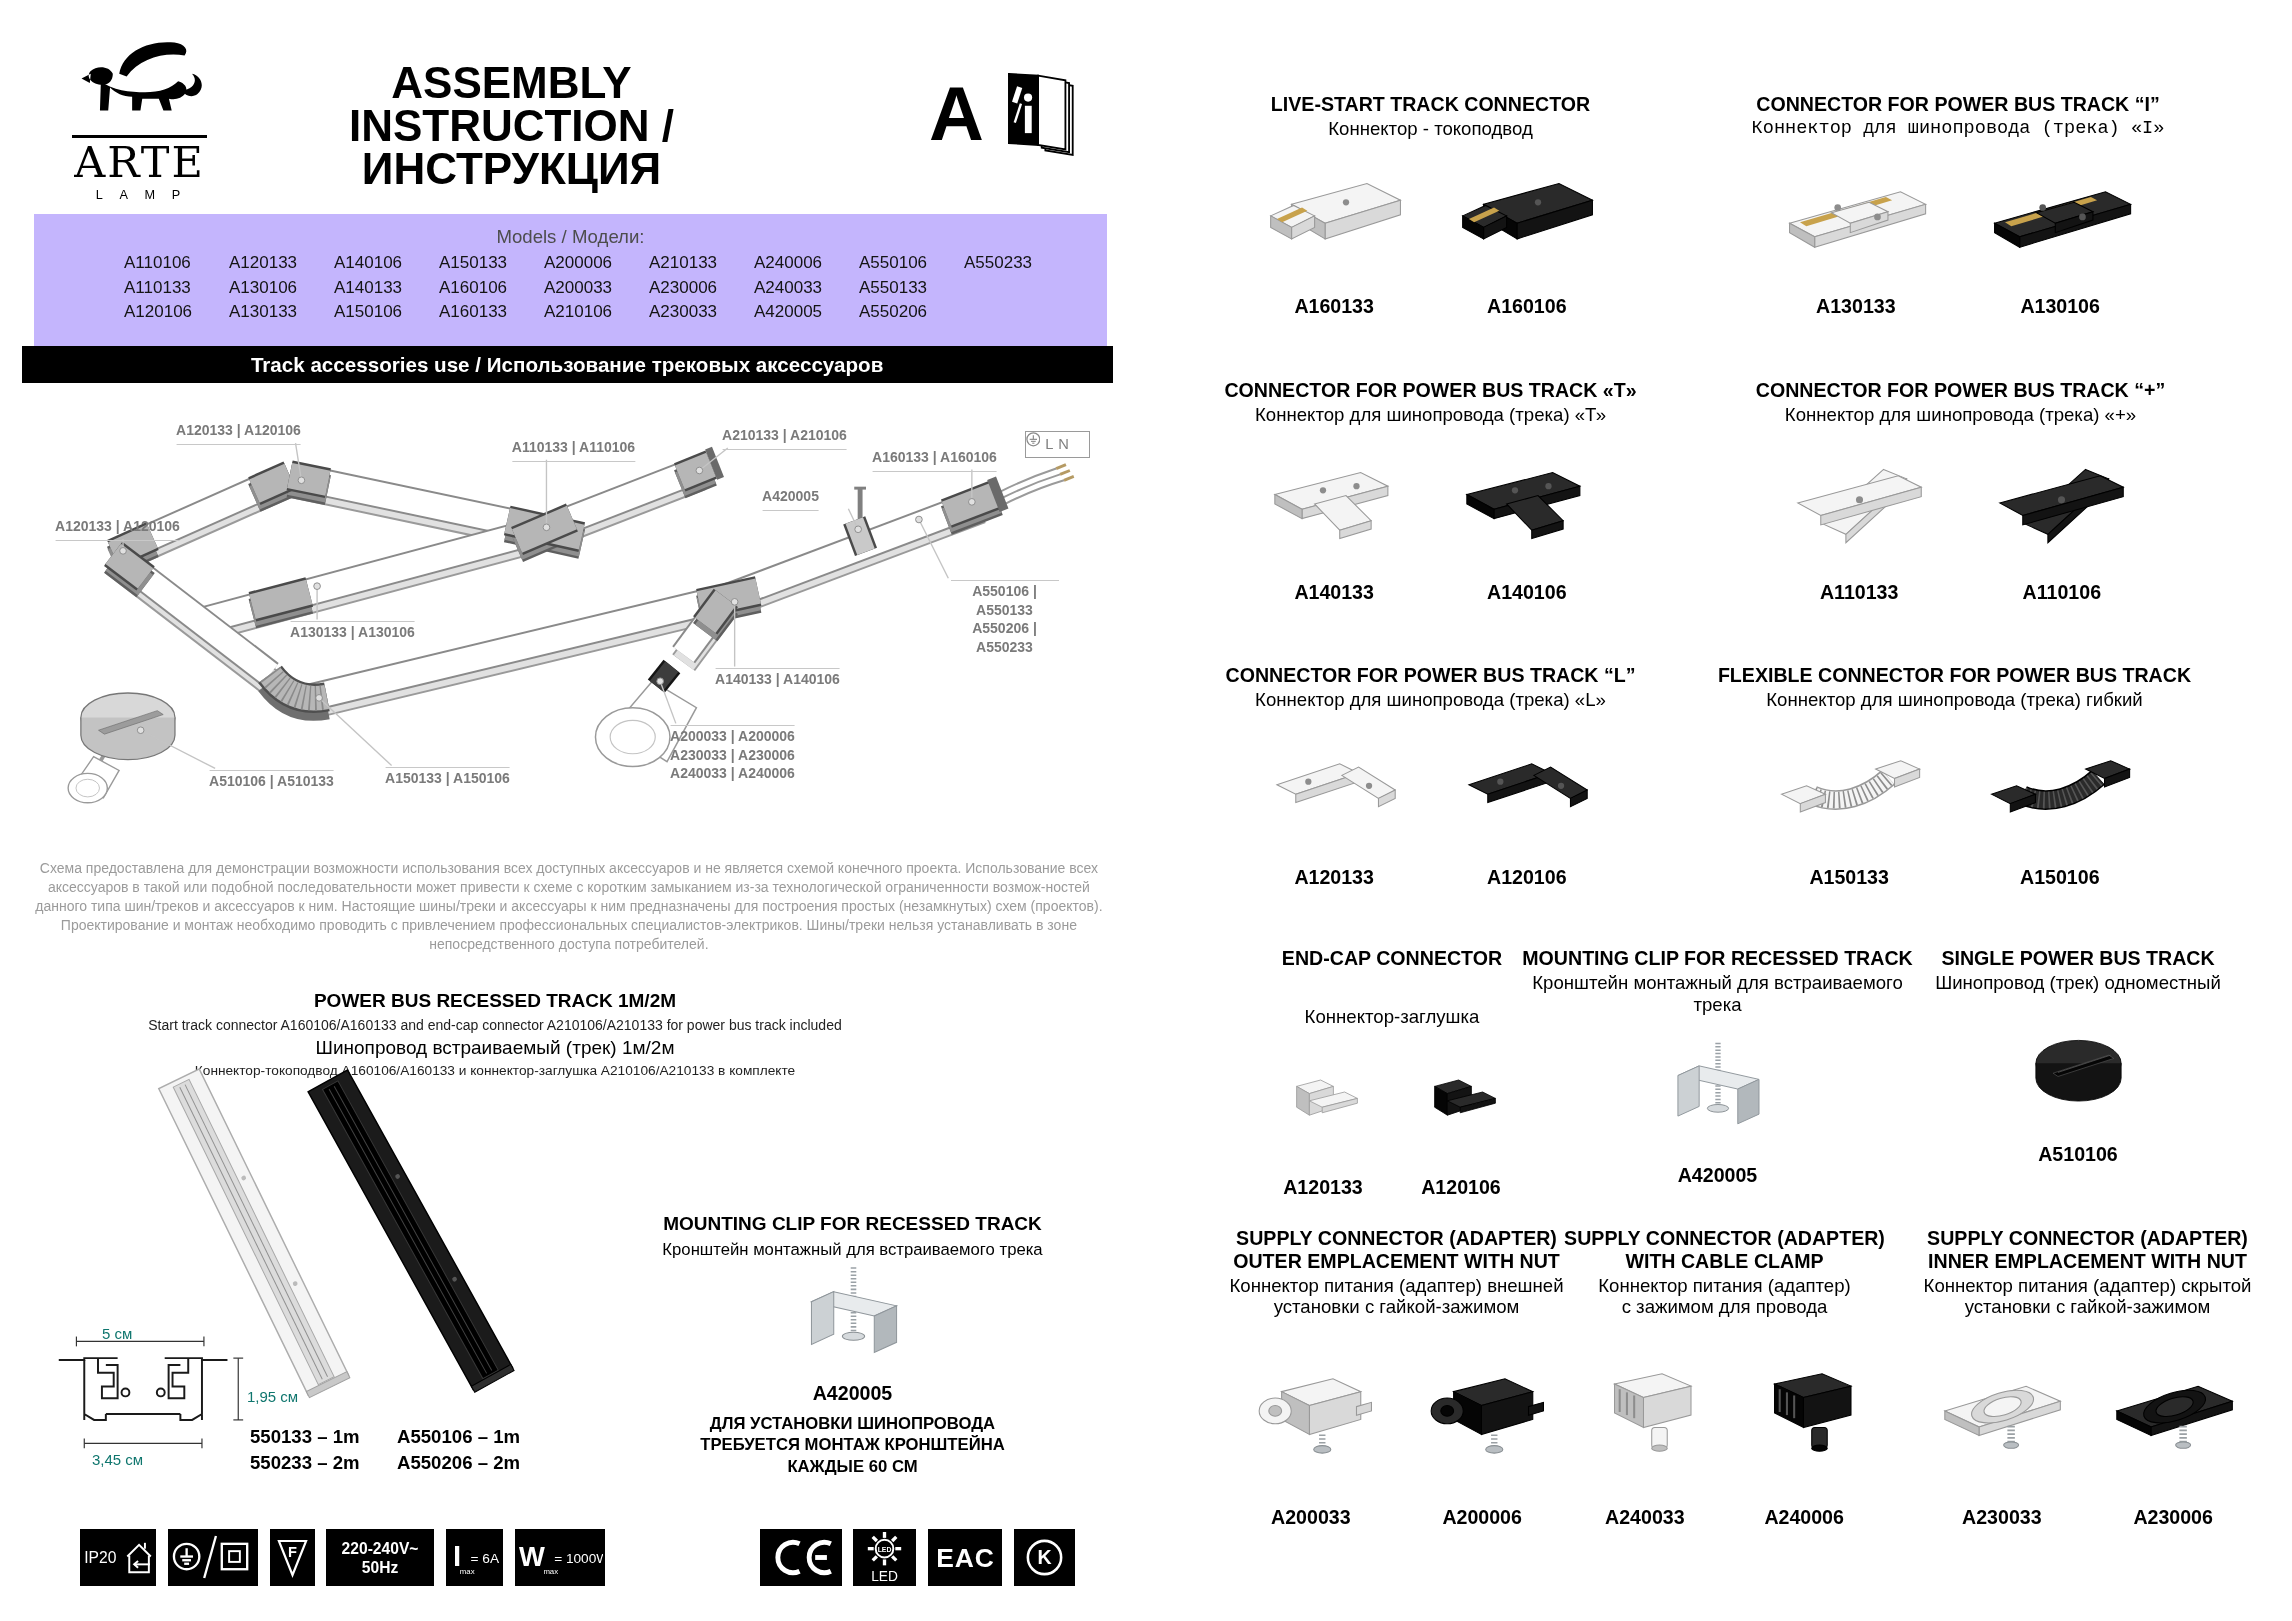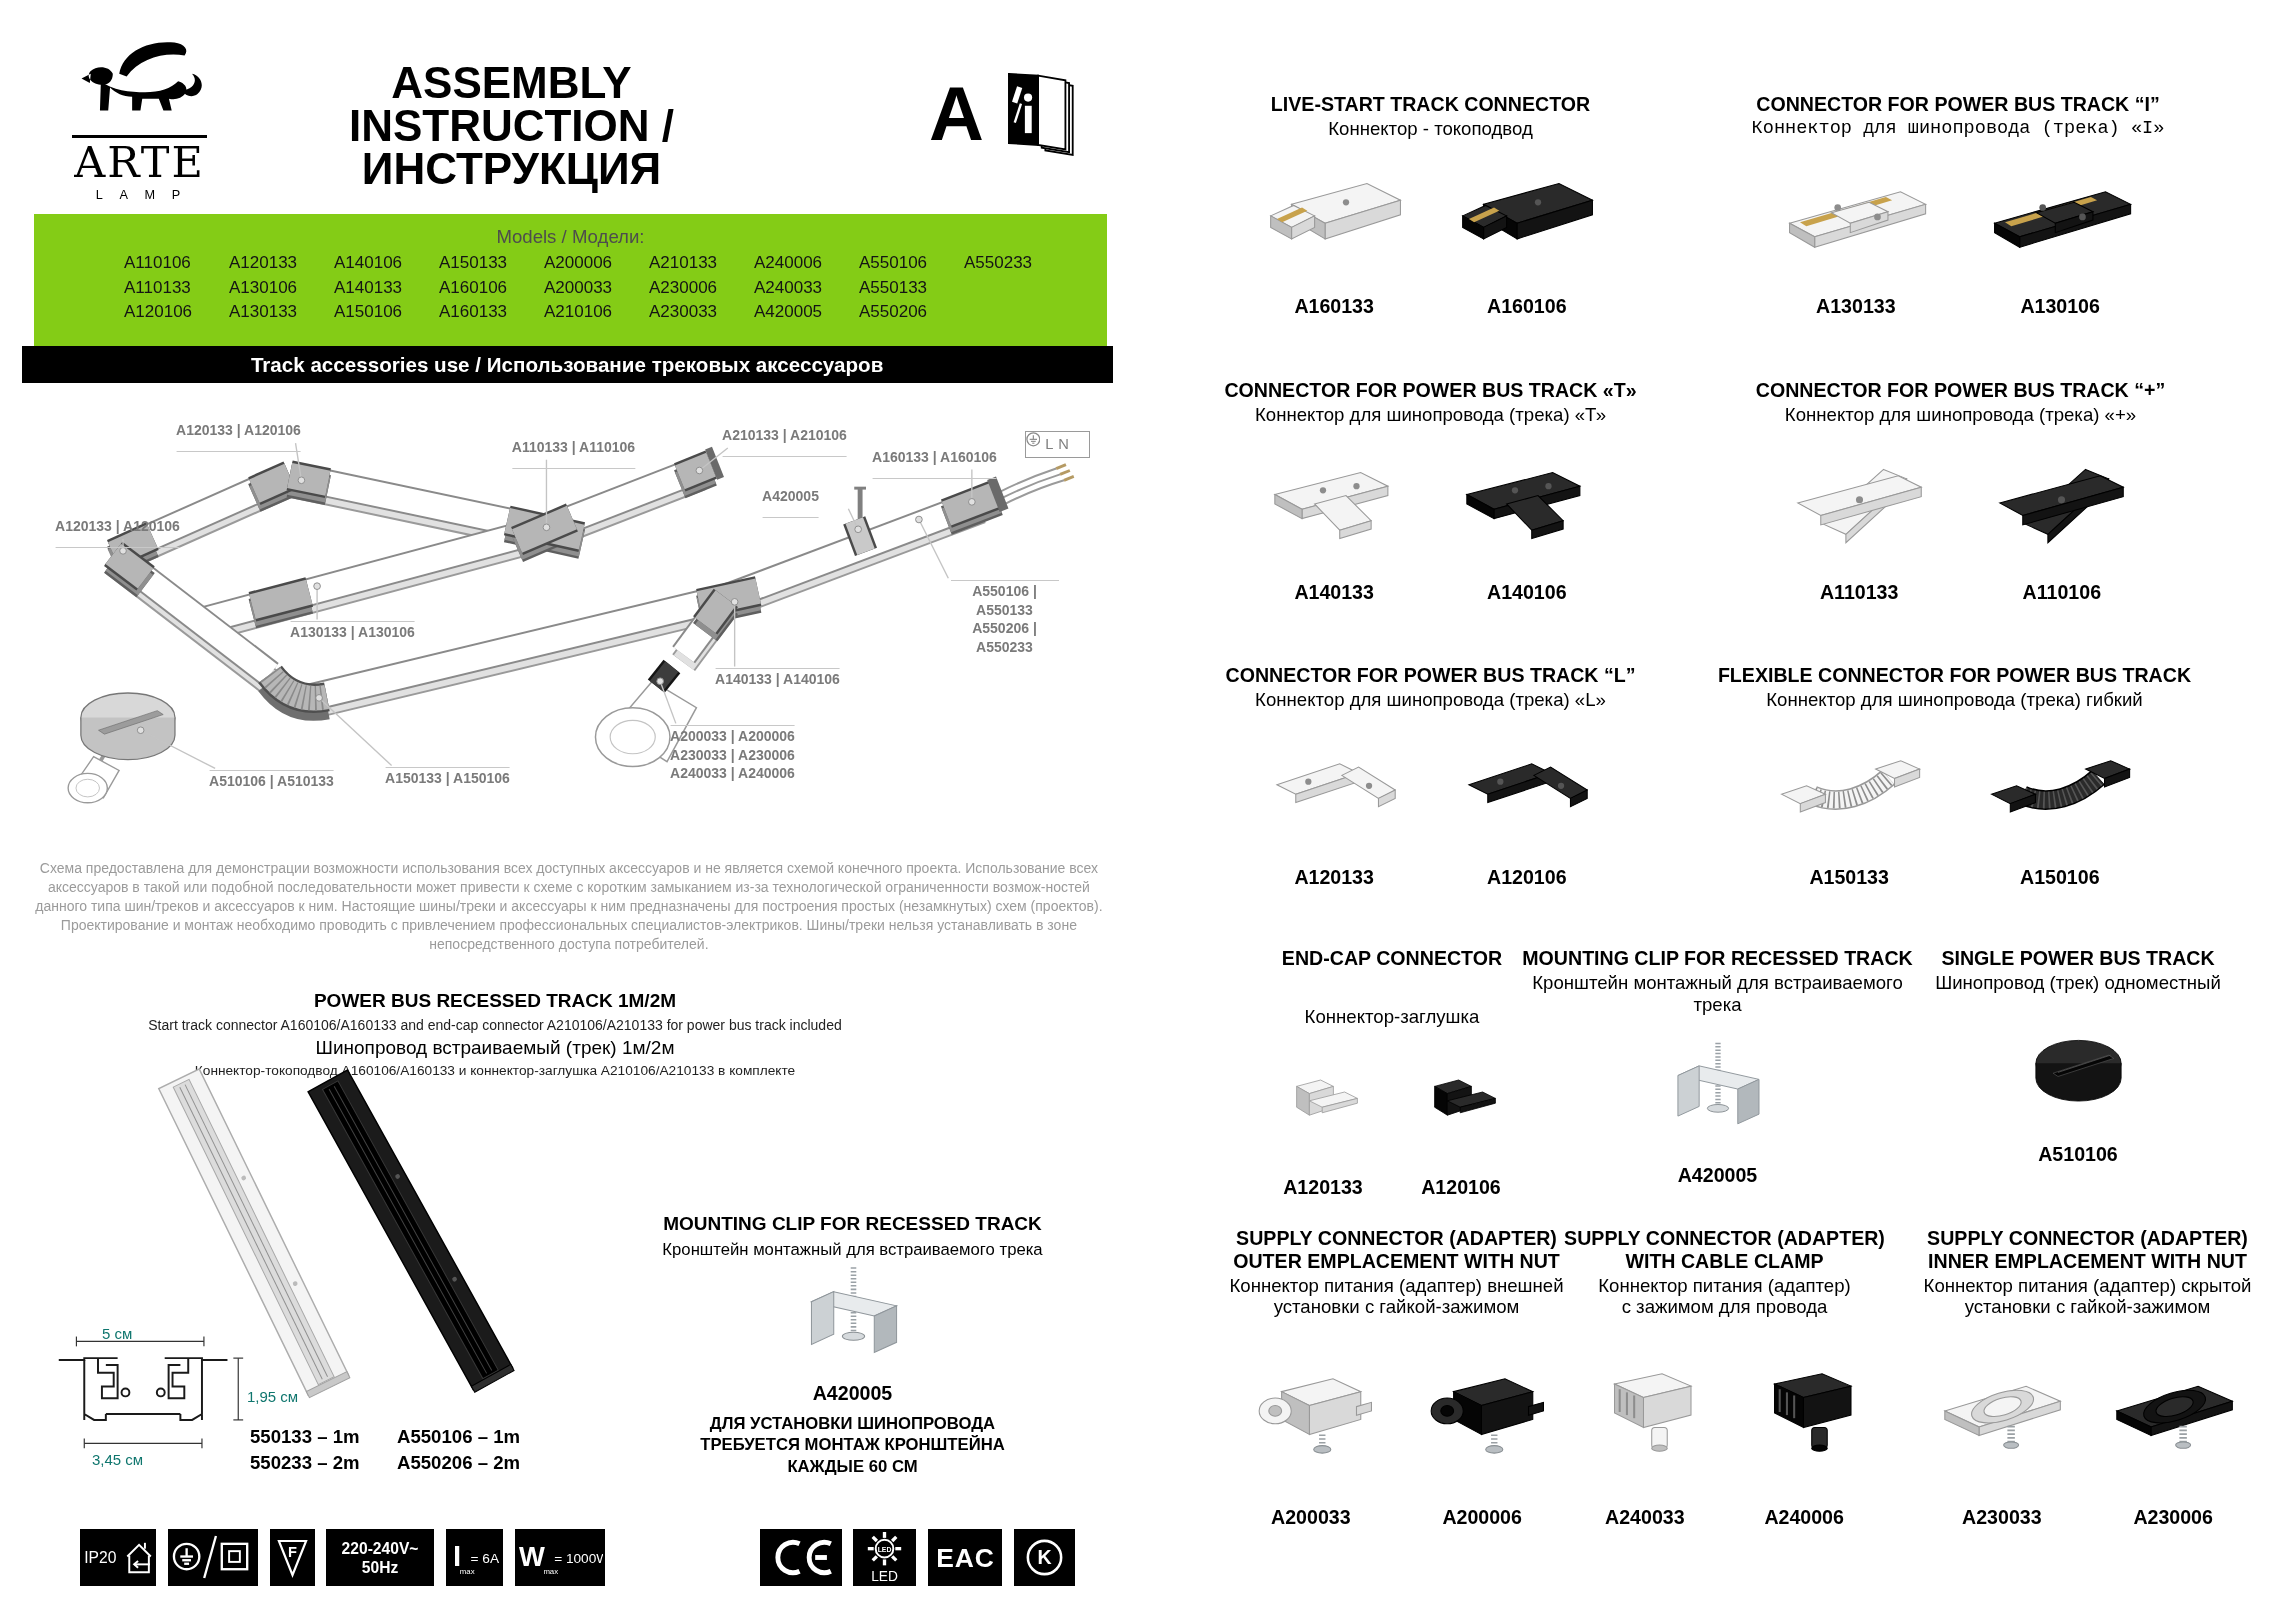--- a/index.html
+++ b/index.html
@@ -11,34 +11,34 @@
   
   .logo{position:absolute;left:61px;top:37px;width:157px;text-align:center}
   .logo .rule{height:2.9px;background:#000;width:135px;margin:2px auto 2px}
   .brand-arte{font-family:"DejaVu Serif","Liberation Serif",serif;font-size:43px;letter-spacing:2px;line-height:45px}
   .brand-lamp{font-size:12.7px;letter-spacing:16.7px;padding-left:13.7px;margin-top:2.9px}
   .doc-title{position:absolute;left:247px;top:61px;width:529px;text-align:center;font-weight:bold;font-size:44px;line-height:43px}
   .manual{position:absolute;left:929px;top:65px;display:flex;align-items:flex-start}
   .manual-letter{font-size:76px;font-weight:bold;line-height:98px;margin-right:13.7px}
 
   
-  .models{position:absolute;left:34px;top:214px;width:1073px;height:152px;background:#84cc16}
+  .models{position:absolute;left:34px;top:214px;width:1073px;height:152px;background:#c4b5fd}
   .models-label{font-size:18.6px;color:#4d4d4d;text-align:center;padding-top:11.8px}
   .models-row{display:grid;grid-template-columns:repeat(9,105px);padding-left:90px;margin-top:4.9px}
   .models-row span{font-size:17px;color:#141414}
 
   .banner{position:absolute;left:21.6px;top:346px;width:1091px;height:37px;background:#000;color:#fff;
           display:flex;align-items:center;justify-content:center;font-weight:bold;font-size:20.6px}
 
   
   .diagram{position:absolute;left:24.5px;top:392px;width:1088px;height:453px}
   .diagram svg{position:absolute;left:0;top:0}
   .dlabel{position:absolute;transform:translateX(-50%);font-weight:bold;font-size:14px;line-height:18.6px;
           color:#7a7a7a;white-space:pre;text-align:center}
-  .dlabel.under{border-bottom:1.5px solid #c8c8c8;padding-bottom:11px}
+  .dlabel.under{border-bottom:1.5px solid #c8c8c8;padding-bottom:4px}
   .dlabel.over{border-top:1.5px solid #c8c8c8;padding-top:1px}
   .ln-box{position:absolute;left:1000px;top:39px;width:65px;height:26.5px;border:1.5px solid #9a9a9a;background:#fff;
           display:flex;align-items:center;justify-content:center;gap:4.9px;color:#808080;font-size:14.7px}
 
   .disclaimer{position:absolute;left:27.4px;top:859px;width:1083px;text-align:center;
               font-size:14px;line-height:19px;color:#9b9b9b}
 
   
   .recessed-head{position:absolute;left:147px;top:990px;width:696px;text-align:center}
   .rh-title{font-weight:bold;font-size:19px}

